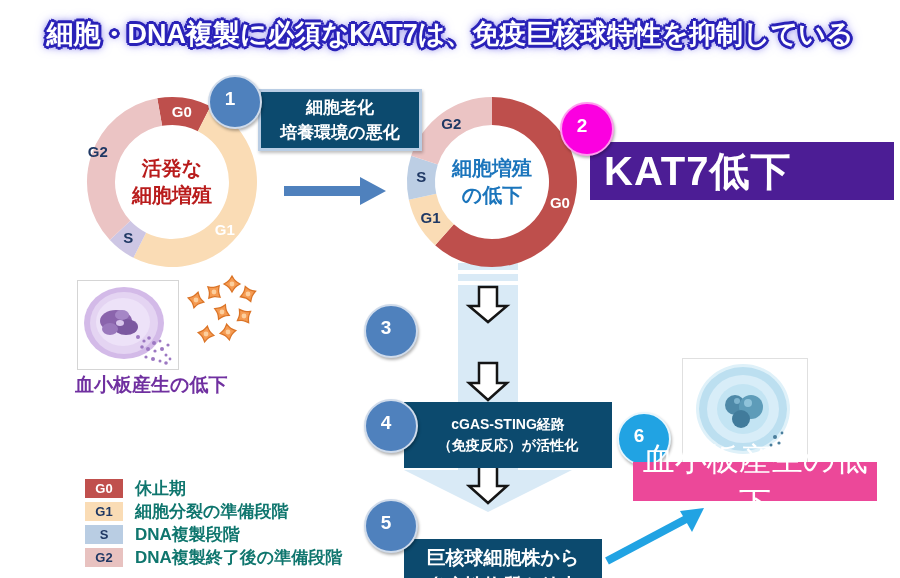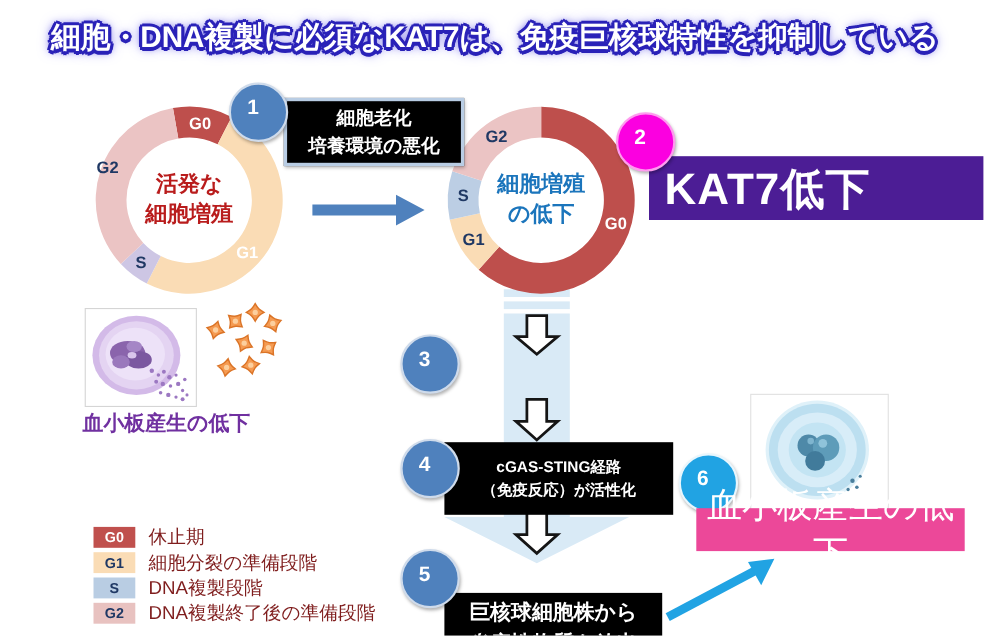--- a/index.html
+++ b/index.html
@@ -17,36 +17,36 @@
                 font-weight:bold;font-size:20px;line-height:1.35;white-space:pre-line;}
   .center-active{color:#b91c1c;}
   .center-reduced{color:#1B75BC;}
   .num-circle{position:absolute;width:50px;height:50px;border-radius:50%;
               background:#4F81BD;border:2px solid #cfdbeb;box-shadow:1px 2px 3px rgba(0,0,0,.3);
               color:#fff;font-weight:bold;font-size:19px;display:flex;align-items:center;
               justify-content:center;z-index:4;}
   .num-circle span{transform:translate(-5px,-3px);}
   .magenta-circle{background:#FB00E0;border-color:#ff9bef;}
   .cyan-circle{background:#21A3E3;border-color:#e8f6fd;z-index:2;}
-  .flow-box{position:absolute;background:#000000;color:#fff;font-weight:bold;text-align:center;
+  .flow-box{position:absolute;background:#0c4a6e;color:#fff;font-weight:bold;text-align:center;
             display:flex;align-items:center;justify-content:center;white-space:pre-line;
             z-index:2;line-height:1.5;}
   .bordered{border:3px solid #B9CDE4;box-shadow:1px 2px 3px rgba(0,0,0,.25);}
   .kat7-box{position:absolute;background:#4c1d95;color:#fff;font-weight:bold;
             display:flex;align-items:center;justify-content:flex-start;padding-left:14px;
             font-size:40px;z-index:2;letter-spacing:1px;}
   .cyan-box{position:absolute;background:#ec4899;color:#fff;font-weight:normal;text-align:center;
             display:flex;align-items:center;justify-content:center;font-size:32px;z-index:3;}
   .img-frame{position:absolute;background:#fff;border:1px solid #d5d5d5;z-index:2;}
   .caption-purple{position:absolute;color:#7030A0;font-weight:bold;font-size:19px;z-index:2;}
   .legend{position:absolute;left:85px;top:478px;z-index:2;}
   .legend-row{display:flex;align-items:center;margin-bottom:3px;height:20px;}
   .legend-chip{width:38px;height:19px;display:flex;align-items:center;justify-content:center;
                font-size:13px;font-weight:bold;margin-right:12px;flex:0 0 38px;}
-  .legend-label{font-size:17px;font-weight:400;color:#7f1d1d;white-space:nowrap;}
+  .legend-label{font-size:17px;font-weight:700;color:#0f766e;white-space:nowrap;}
   .decor{position:absolute;left:0;top:0;z-index:1;}
   .platelets{position:absolute;z-index:2;}
 </style>
 </head>
 <body>
 
 <div class="stage">
 
   <div class="title">細胞・DNA複製に必須なKAT7は、免疫巨核球特性を抑制している</div>
 

